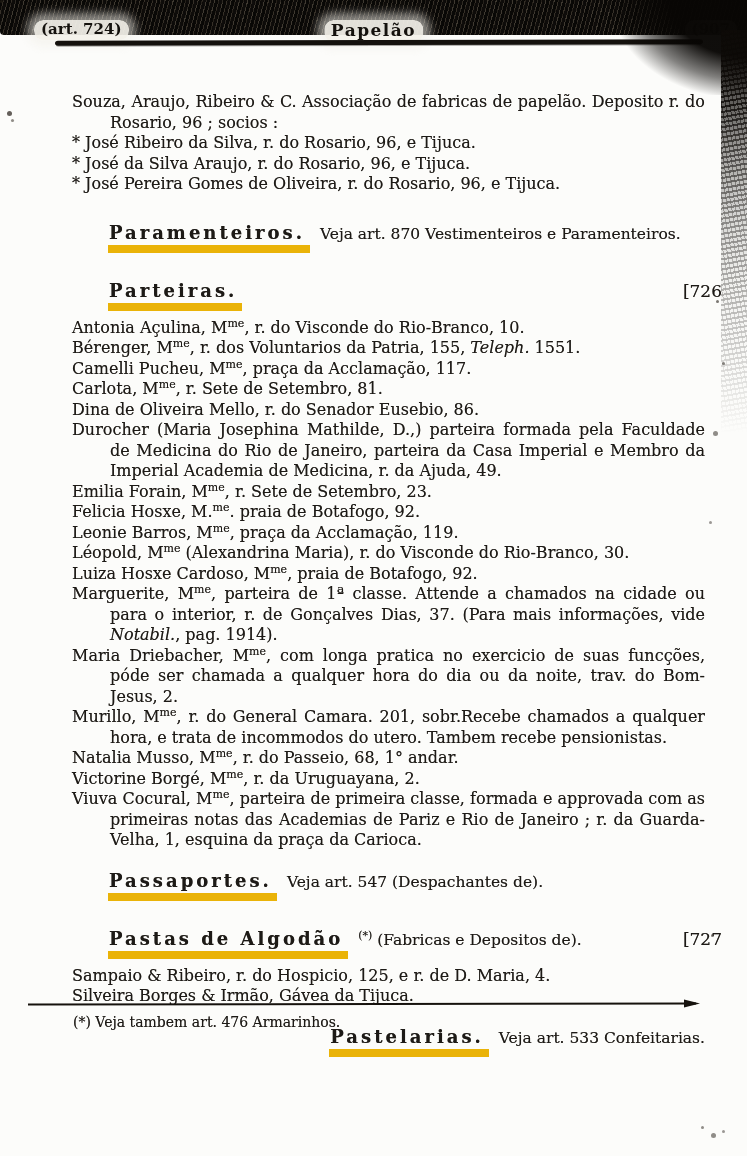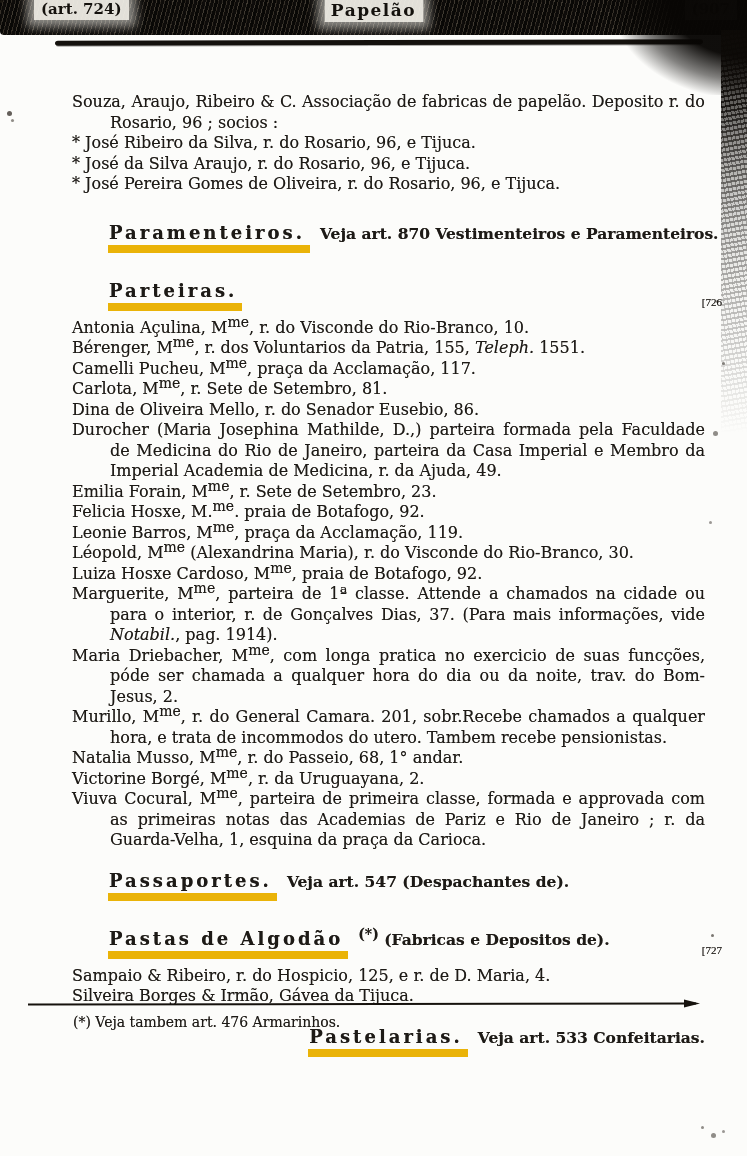--- a/index.html
+++ b/index.html
@@ -14,22 +14,22 @@
   
   .top-band {
     position:absolute; top:0; left:0; width:747px; height:35px;
     background:
       repeating-linear-gradient(105deg, rgba(8,7,5,.95) 0 3px, rgba(90,78,62,.35) 3px 4px, rgba(12,10,8,.9) 4px 7px, rgba(130,118,98,.30) 7px 8px),
       repeating-linear-gradient(70deg, rgba(0,0,0,.75) 0 2px, rgba(0,0,0,0) 2px 5px),
       #23201c;
     border-radius:0 0 6px 4px;
   }
   .hdr {
-    position:absolute; top:0; font-weight:bold; color:#14110d;
-    background:rgba(243,241,233,.93); padding:0 7px 2px; border-radius:0;
+    position:absolute; top:20px; font-weight:bold; color:#14110d;
+    background:rgba(243,241,233,.93); padding:0 7px 2px; border-radius:9px;
     box-shadow:0 0 9px 7px rgba(243,241,233,.55);
     font-size:15px; white-space:nowrap;
   }
   .hdr-left { left:34px; }
   .hdr-center { left:50%; transform:translateX(-50%); font-size:17px; letter-spacing:1.5px; }
   .hdr-right { right:10px; background:rgba(210,205,192,.45); box-shadow:none; color:rgba(25,22,18,.85); }
   .main-rule {
     position:absolute; top:40px; left:55px; width:648px; height:5px;
     background:#14110d; border-radius:3px/2.5px; transform:rotate(-.15deg);
     box-shadow:0 2px 0 -1px rgba(20,17,13,.35);
@@ -60,34 +60,34 @@
   
   .content {
     position:absolute; left:72px; top:60px; width:633px;
     font-size:16px; line-height:20.5px; text-align:justify;
     text-shadow:0 0 .5px rgba(25,20,14,.55);
     margin-top:32px;
   }
   .content p { margin:0; }
   .entry { padding-left:38px; text-indent:-38px; }
   .sub   { margin-left:30px; padding-left:24px; text-indent:-24px; }
-  sup { font-size:14px; line-height:0; }
+  sup { font-size:11px; line-height:0; }
   .heading-row { position:relative; text-align:left; padding-left:36px; margin-bottom:7px; white-space:nowrap; }
   .mt-a { margin-top:27px; }
   .mt-b { margin-top:27px; }
   .mt-c { margin-top:19px; }
   .mt-d { margin-top:27px; }
   .mt-e { margin-top:19px;text-align:right; }
   .sec-heading {
     font-weight:bold; font-size:18px; letter-spacing:3px;
     border-bottom:8px solid #eab308; padding:0 5px 1px 1px;
     display:inline-block; line-height:22px;
   }
-  .sec-after { margin-left:10px; font-size:15.5px;font-weight:bold; }
-  .sec-ref { position:absolute; right:-17px; top:12px; font-size:11px;font-family:Liberation Serif, serif; }
+  .sec-after { margin-left:10px; font-size:15.5px; }
+  .sec-ref { position:absolute; right:-17px; top:1px; font-size:17px; }
   
   .footnote-rule {
     position:absolute; left:28px; top:1003px; width:668px; height:2px;
     background:#16120d; transform:rotate(-.1deg);
   }
   .footnote-rule::after {
     content:""; position:absolute; right:-4px; top:-3px;
     border-left:16px solid #16120d; border-top:4px solid rgba(22,18,13,0);
     border-bottom:4px solid rgba(22,18,13,0);
   }

